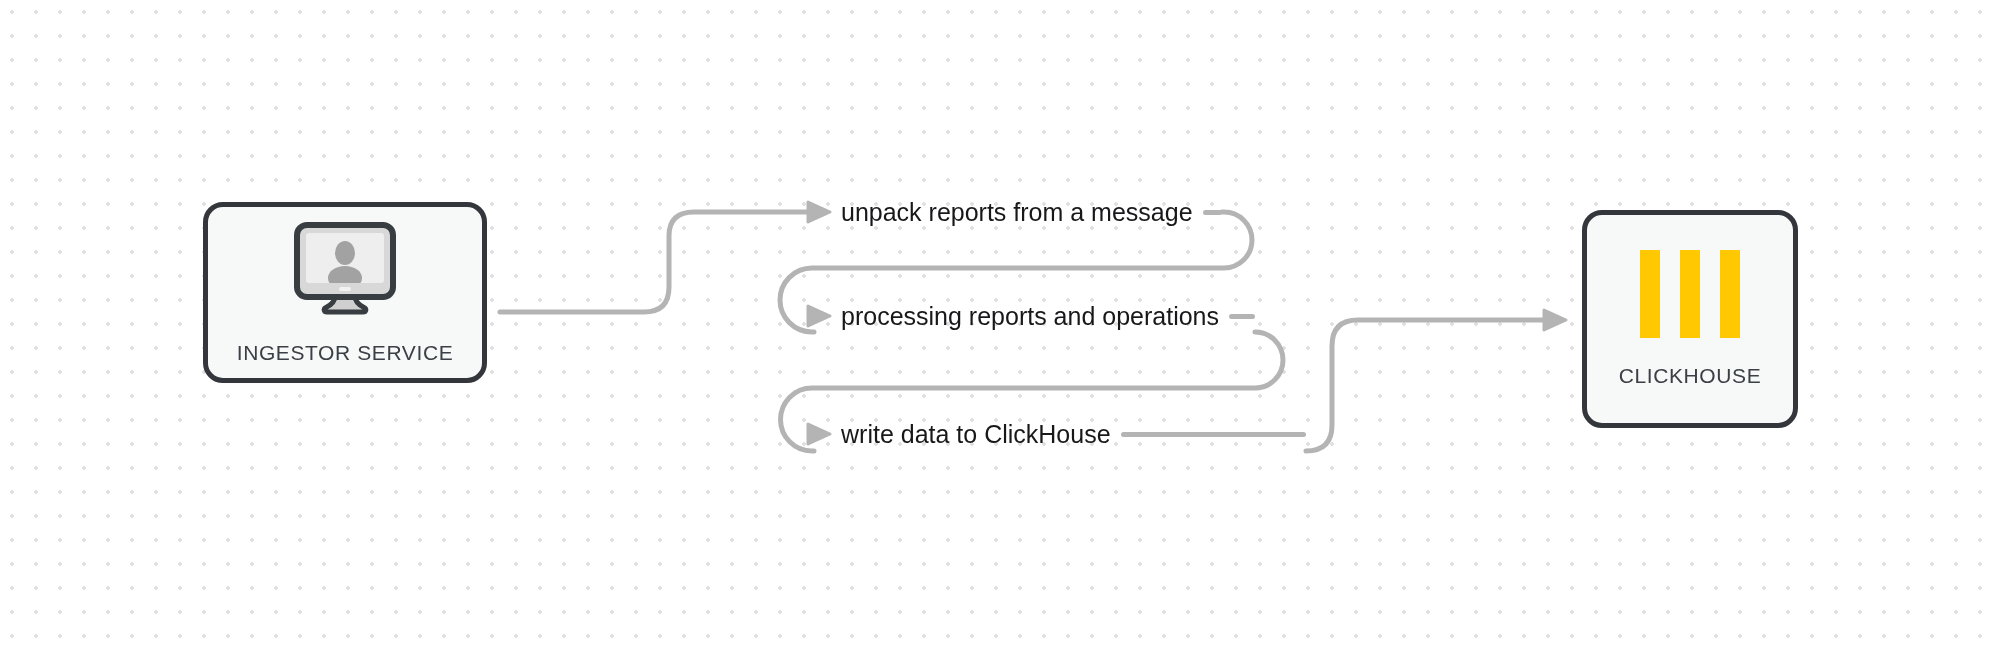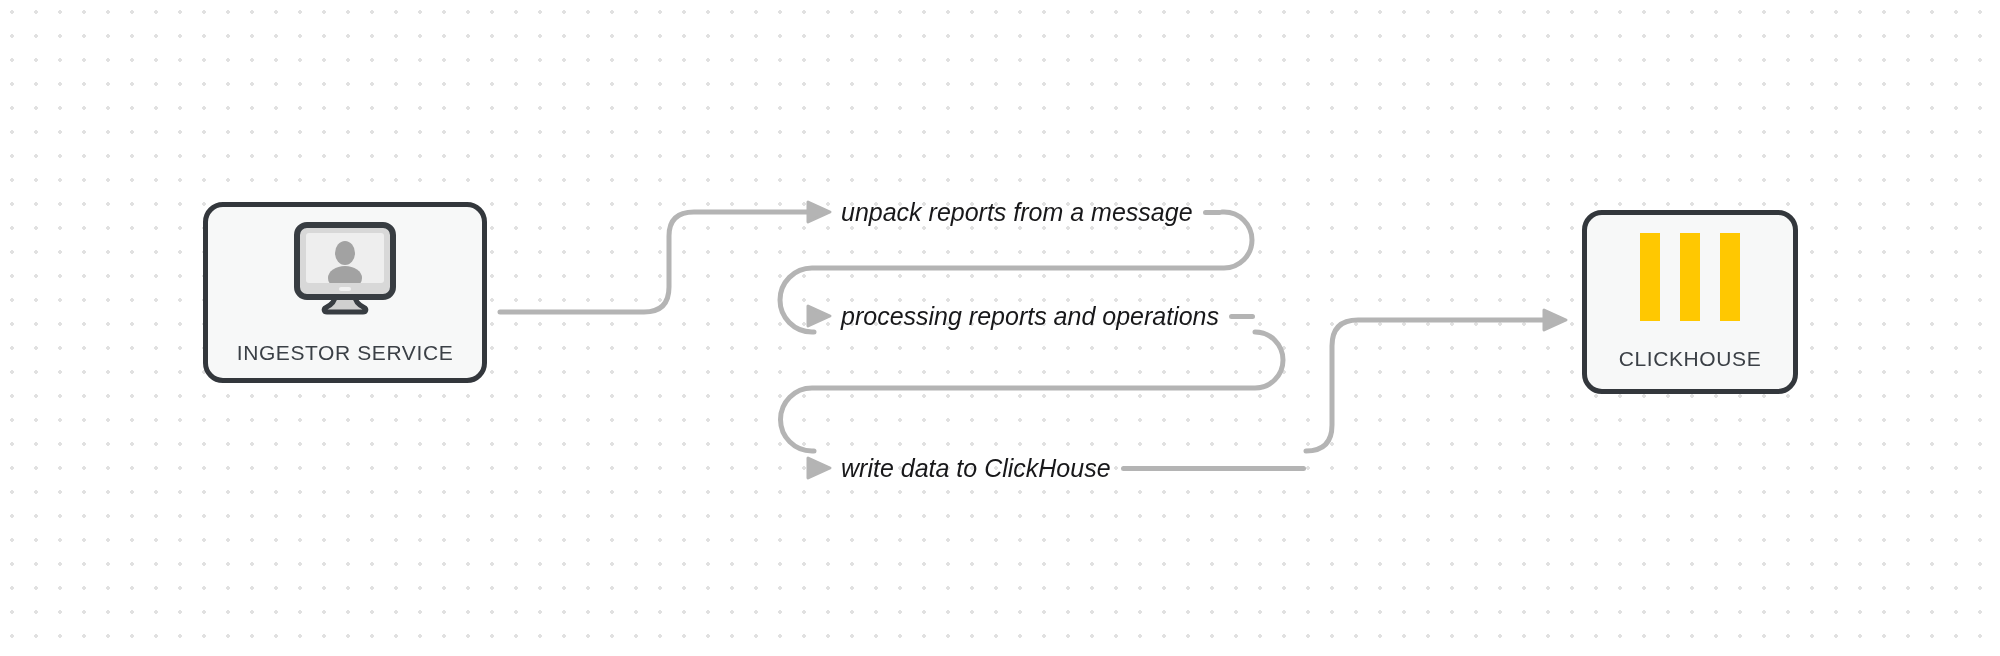--- a/index.html
+++ b/index.html
@@ -41,42 +41,41 @@
     background: #f7f8f8;
     border: 5px solid #33373c;
     border-radius: 20px;
     display: flex;
     flex-direction: column;
     align-items: center;
     justify-content: center;
     gap: 26px;
   }
   #node-ingestor { left: 203px; top: 202px; width: 284px; height: 181px; }
-  #node-clickhouse { left: 1582px; top: 210px; width: 216px; height: 184px; }
+  #node-clickhouse { left: 1582px; top: 210px; width: 216px; height: 218px; }
   .caption {
     font-size: 21px;
     letter-spacing: 0.6px;
     color: #3b4046;
     white-space: nowrap;
   }
   .step {
     position: absolute;
     display: flex;
     align-items: center;
     height: 36px;
   }
   #step-1 { left: 806px; top: 194px; width: 416px; }
   #step-2 { left: 806px; top: 298px; width: 449px; }
-  #step-3 { left: 806px; top: 450px; width: 500px; justify-content: center; }
+  #step-3 { left: 806px; top: 416px; width: 500px; justify-content: center; }
   .step .ah { flex: none; margin-right: 9px; }
   .step-label {
     font-size: 25px;
     color: #18181a;
     white-space: nowrap;
-    font-style: italic;
   }
   .tail {
     flex: 1;
     min-width: 0;
     height: 5px;
     background: #b4b4b4;
     border-radius: 3px;
     margin-left: 10px;
   }
 </style>

